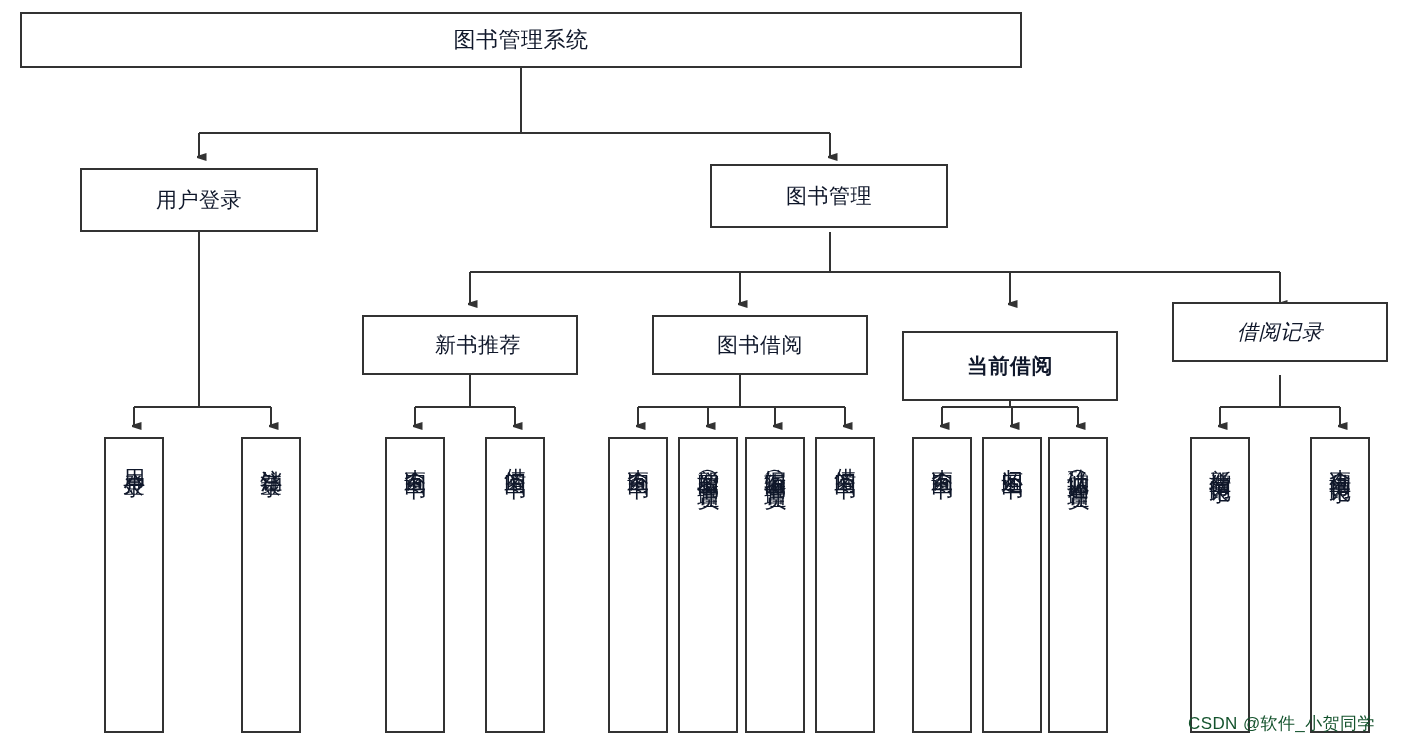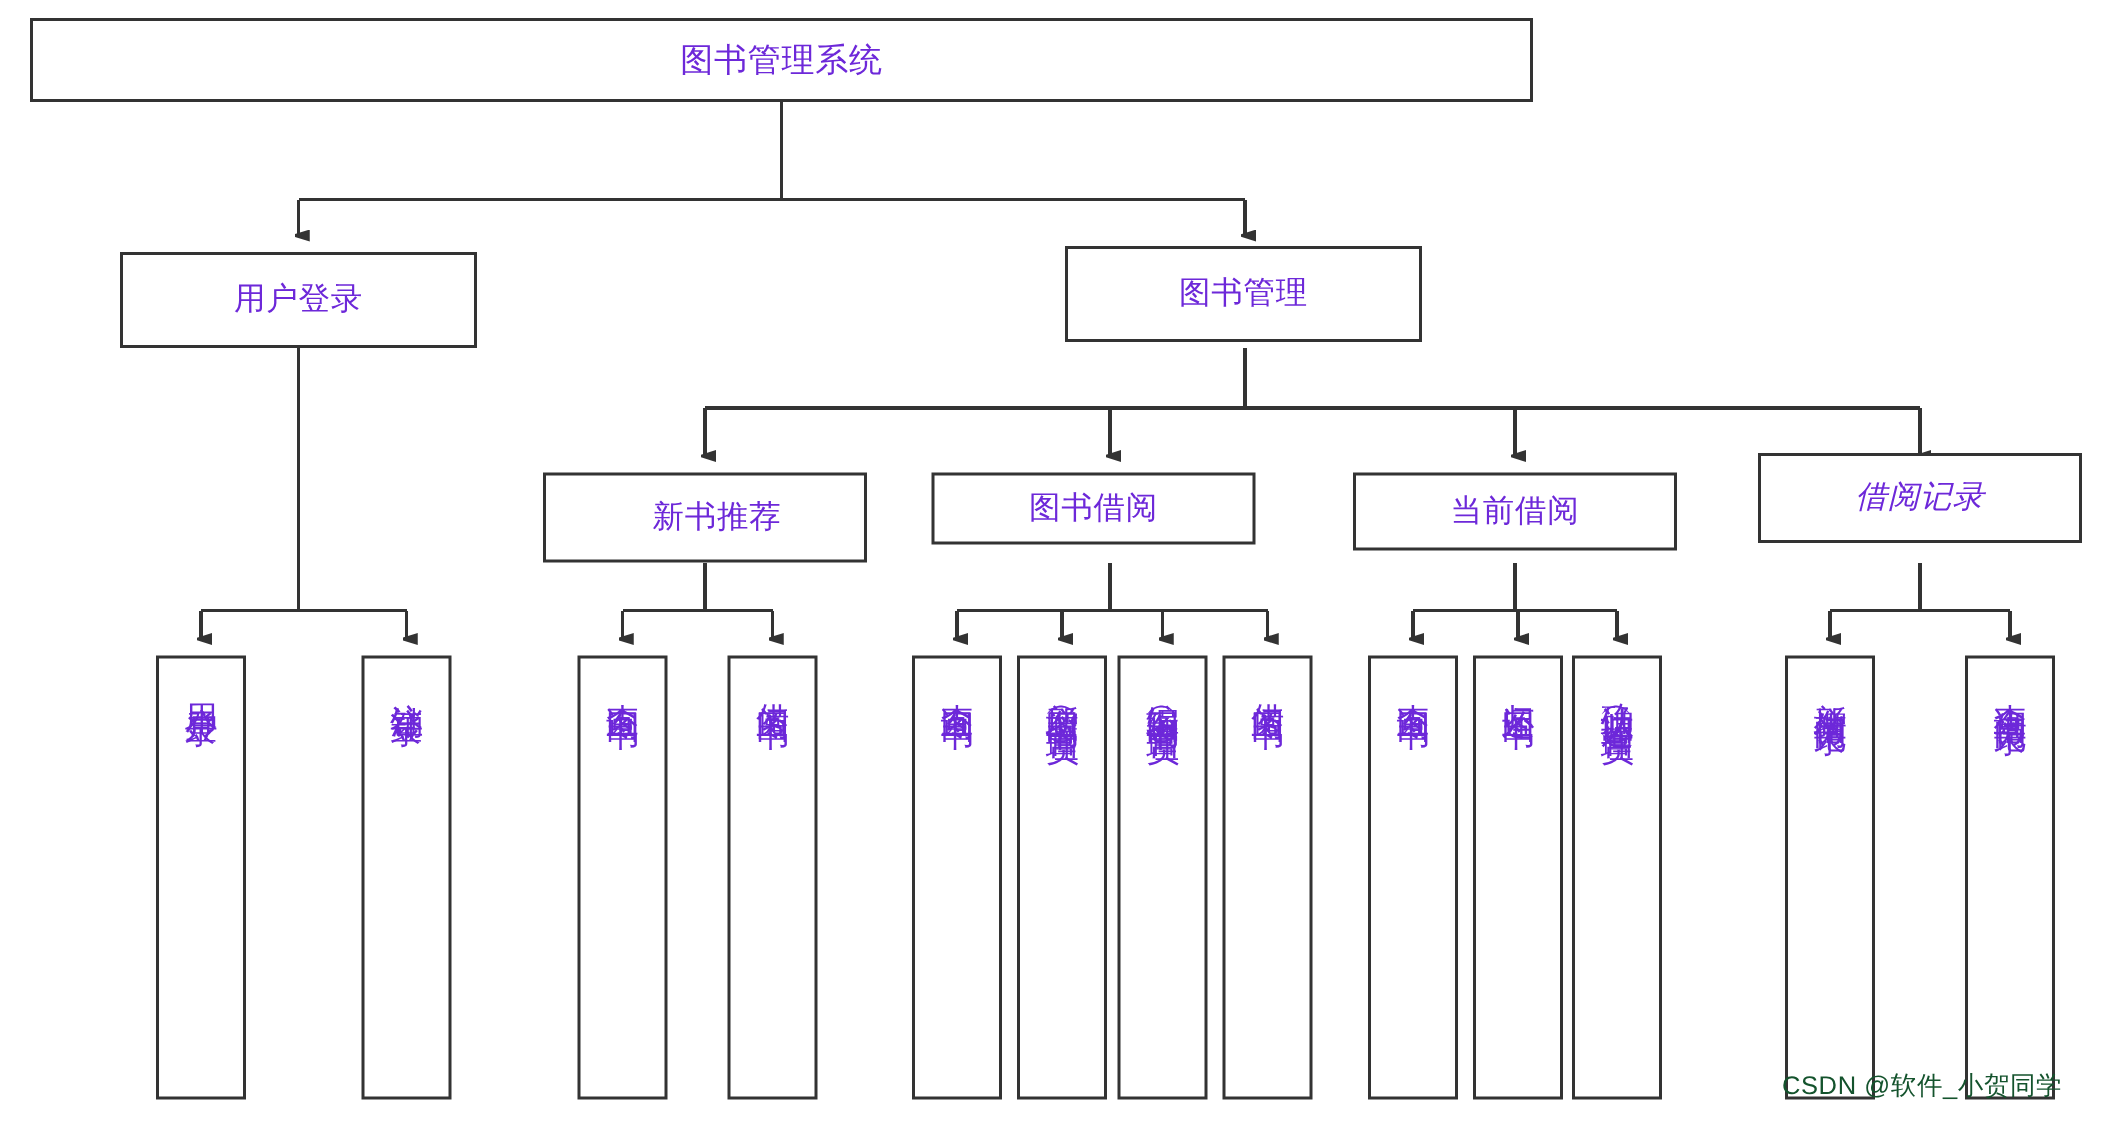--- a/index.html
+++ b/index.html
@@ -26,21 +26,21 @@
     height: 747px;
   }
   .node {
     position: absolute;
     box-sizing: border-box;
     border: 2px solid #333333;
     background: #ffffff;
     display: flex;
     align-items: center;
     justify-content: center;
-    color: #6d28d9;
+    color: #0f172a;
     z-index: 2;
   }
   .node-label {
     display: block;
     text-align: center;
     line-height: 1.18;
     letter-spacing: 0.5px;
   }
   
   .node.horiz .node-label {
@@ -137,24 +137,24 @@
   <div class="node horiz" style="left:80px; top:168px; width:238px; height:64px;">
     <span class="node-label">用户登录</span>
   </div>
   <div class="node horiz" style="left:710px; top:164px; width:238px; height:64px;">
     <span class="node-label">图书管理</span>
   </div>
 
   <div class="node horiz" style="left:362px; top:315px; width:216px; height:60px;padding-left:16px;">
     <span class="node-label">新书推荐</span>
   </div>
-  <div class="node horiz" style="left:621px; top:315px; width:216px; height:48px;">
+  <div class="node horiz" style="left:652px; top:315px; width:216px; height:60px;">
     <span class="node-label">图书借阅</span>
   </div>
-  <div class="node horiz" style="left:902px; top:315px; width:216px; height:52px;">
+  <div class="node horiz" style="left:902px; top:331px; width:216px; height:70px;font-weight:bold;">
     <span class="node-label">当前借阅</span>
   </div>
   <div class="node horiz" style="left:1172px; top:302px; width:216px; height:60px;font-style:italic;">
     <span class="node-label">借阅记录</span>
   </div>
 
   <div class="node vert" style="left:104px; top:437px; width:60px; height:296px;">
     <span class="node-label">用户登录</span>
   </div>
   <div class="node vert" style="left:241px; top:437px; width:60px; height:296px;">

